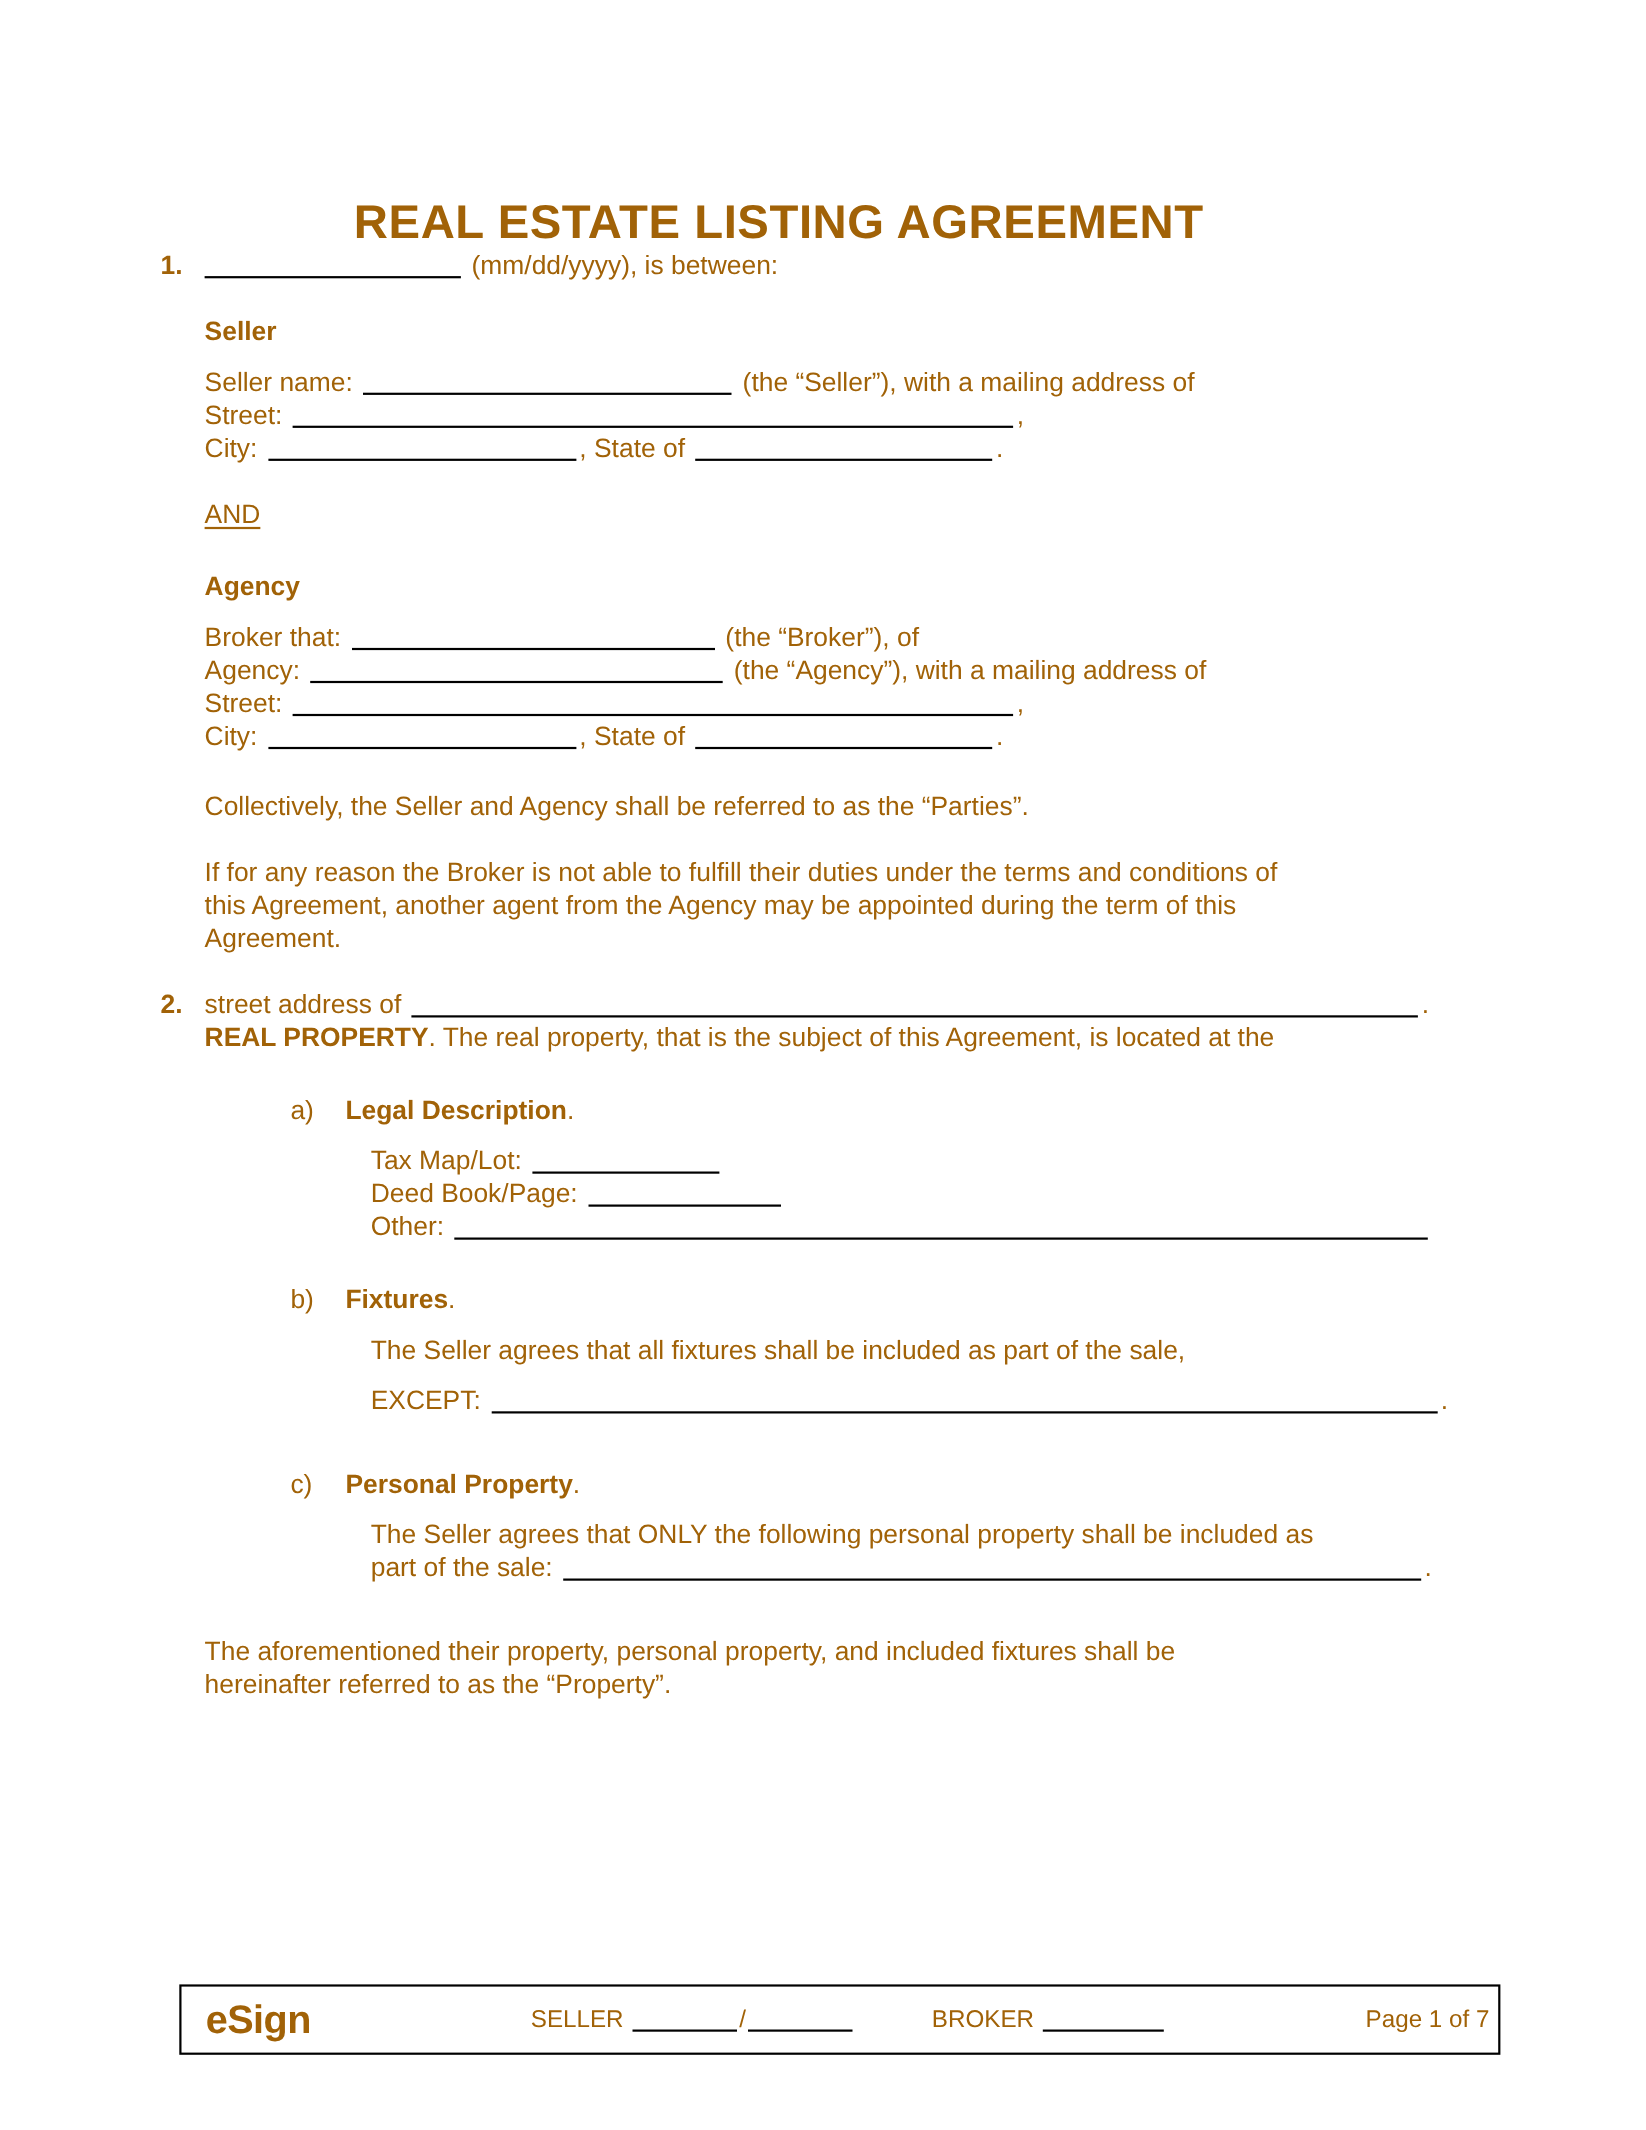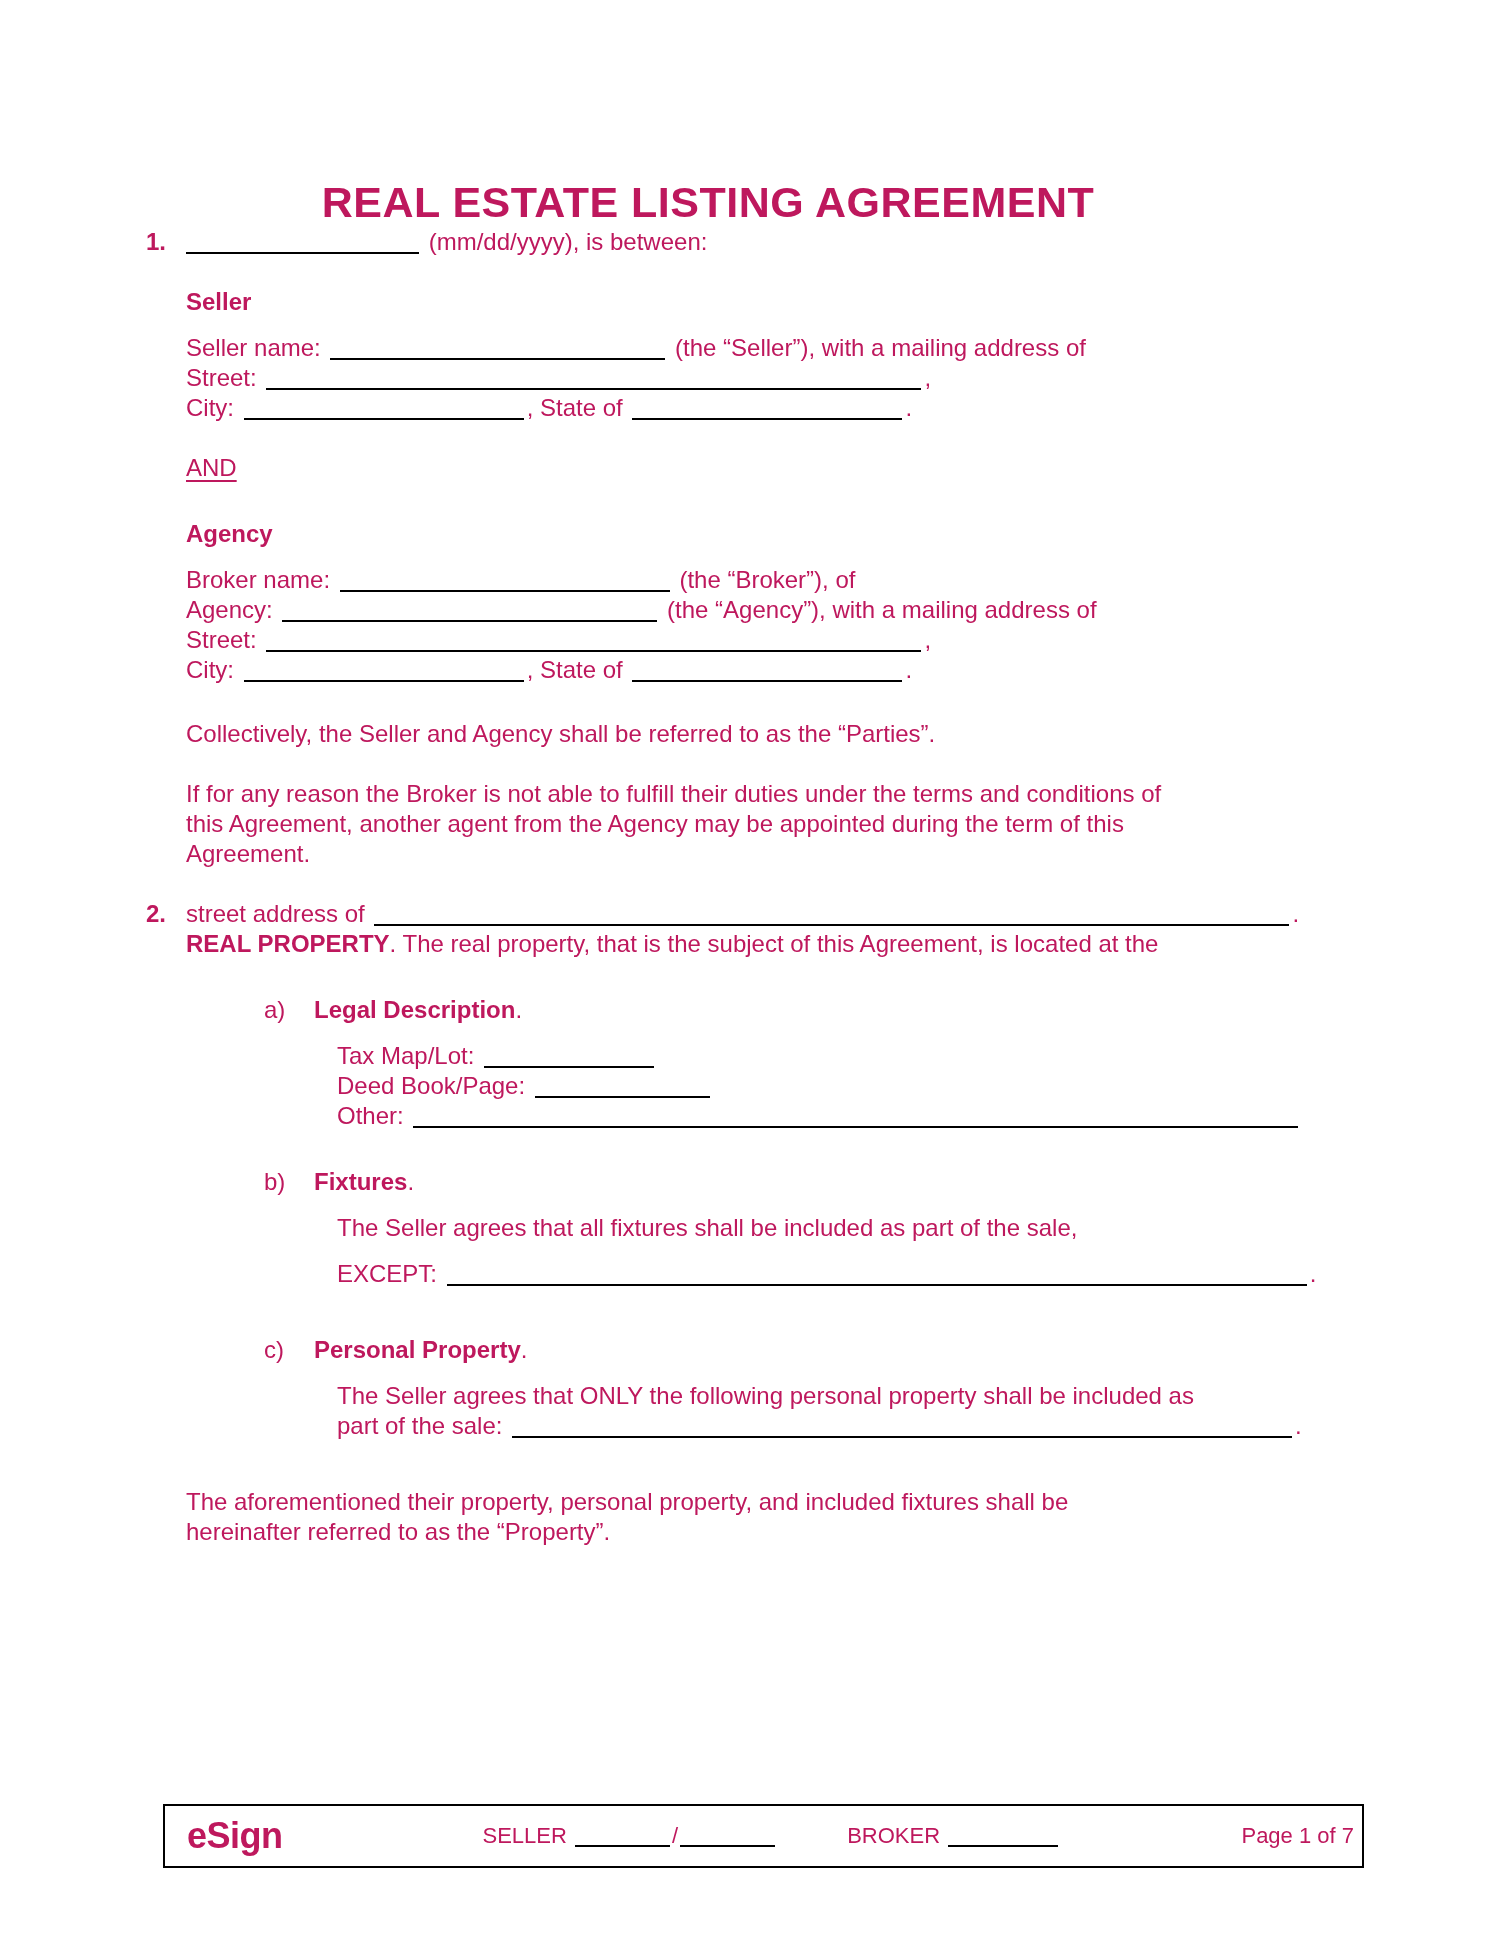--- a/index.html
+++ b/index.html
@@ -1,20 +1,20 @@
 <!DOCTYPE html>
 <html><head>
 <meta charset="utf-8">
 <style>
   html,body { margin:0; padding:0; background:#ffffff; }
   .page {
     position:relative;
     width:1416px; height:1936px;
     background:#ffffff;
-    color:#be185d;
+    color:#a16207;
     font-family:"Liberation Sans", sans-serif;
     font-size:24px;
     line-height:30px;
     overflow:hidden;
   }
   .doc-title {
     margin:178px 0 0 0;
     text-align:center;
     font-size:43px;
     line-height:49px;
@@ -106,21 +106,21 @@
         <span class="bl" style="width:270px;"></span><span>.</span>
       </div>
 
       <div class="mt-par">
         <span class="underlined">AND</span>
       </div>
 
       <div class="b mt-par3">Agency</div>
 
       <div class="mt-sub">
-        <span>Broker name:</span>
+        <span>Broker that:</span>
         <span class="bl" style="width:330px;"></span>
         <span>(the “Broker”), of</span>
       </div>
       <div>
         <span>Agency:</span>
         <span class="bl" style="width:375px;"></span>
         <span>(the “Agency”), with a mailing address of</span>
       </div>
       <div>
         <span>Street:</span>

